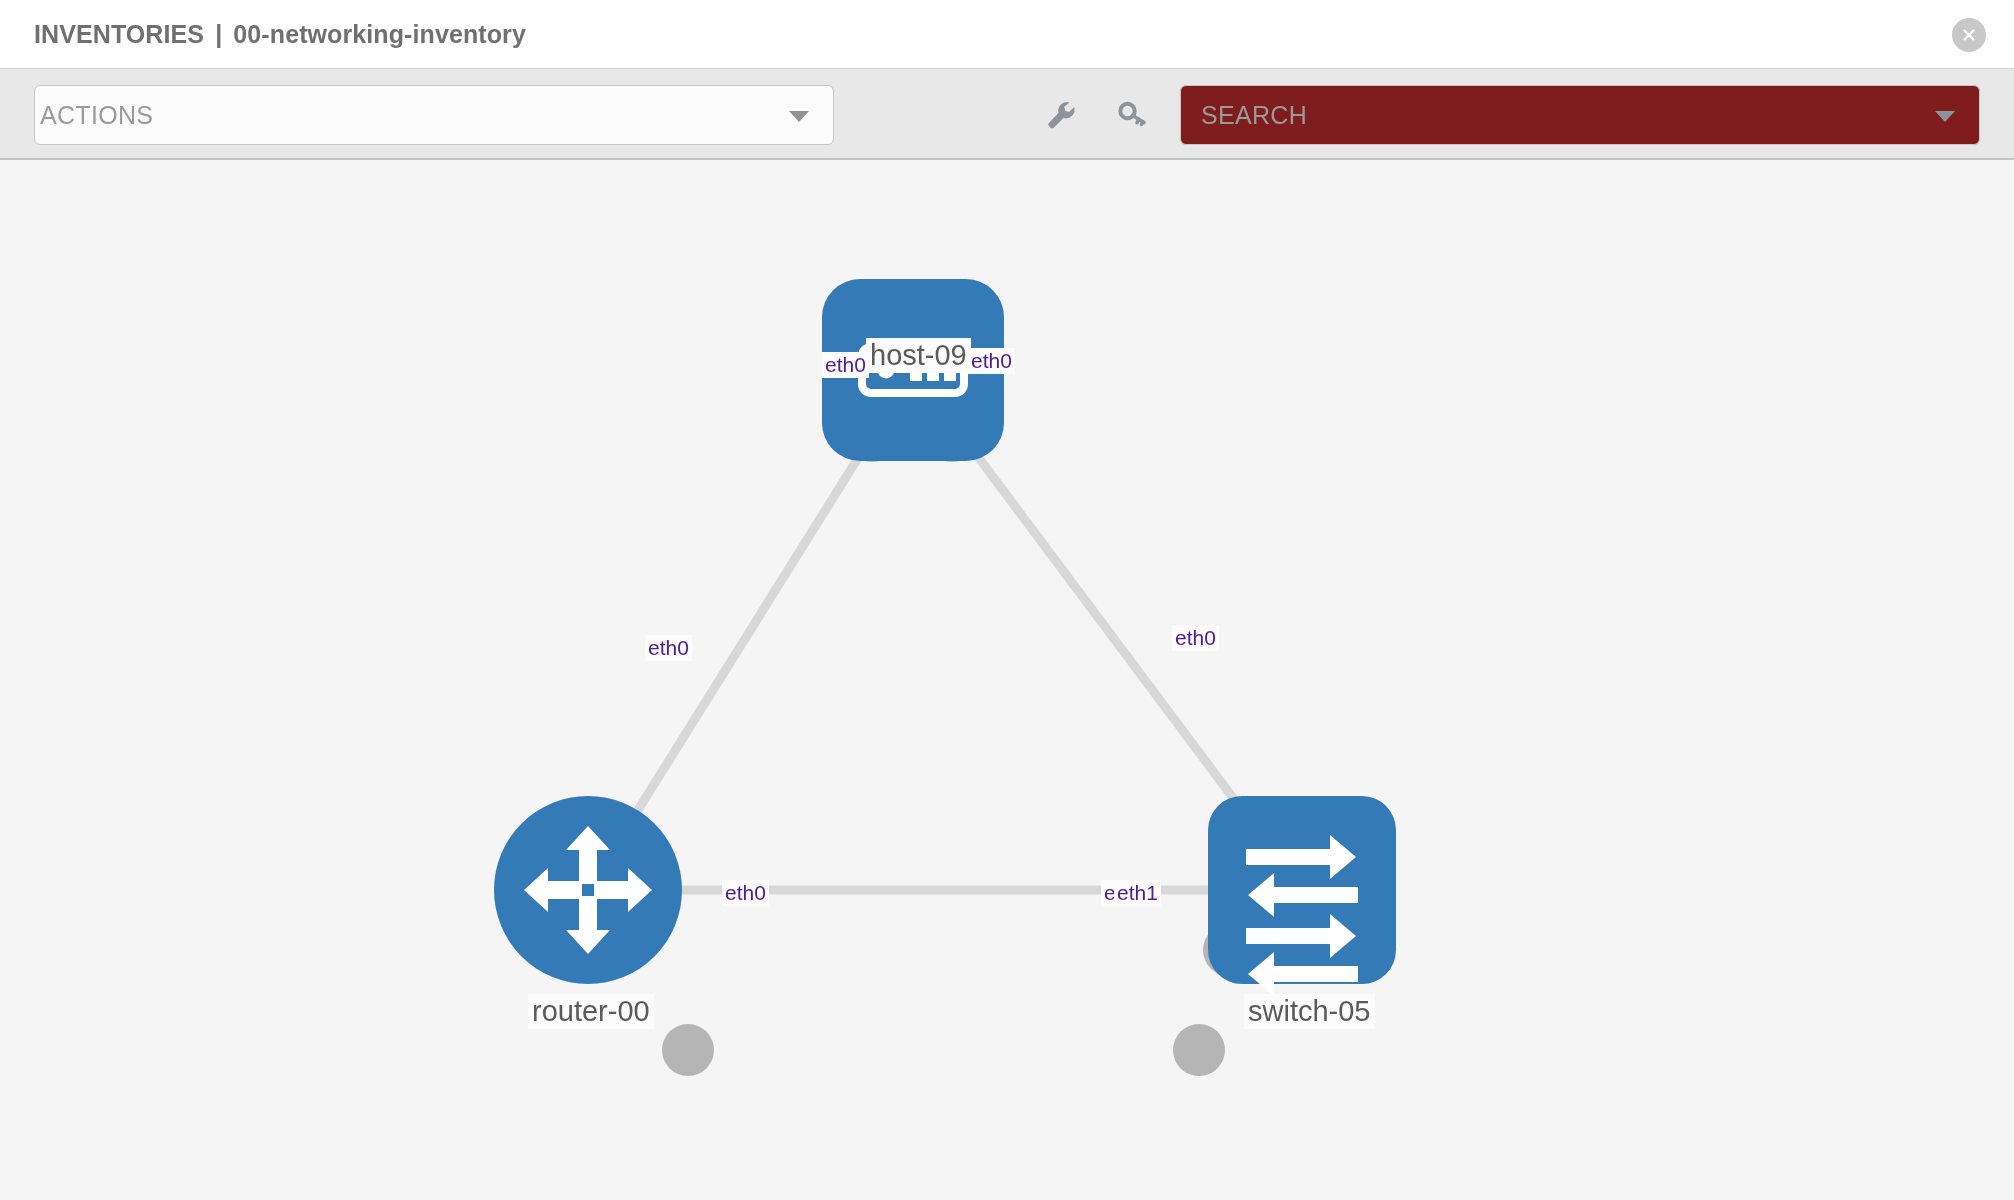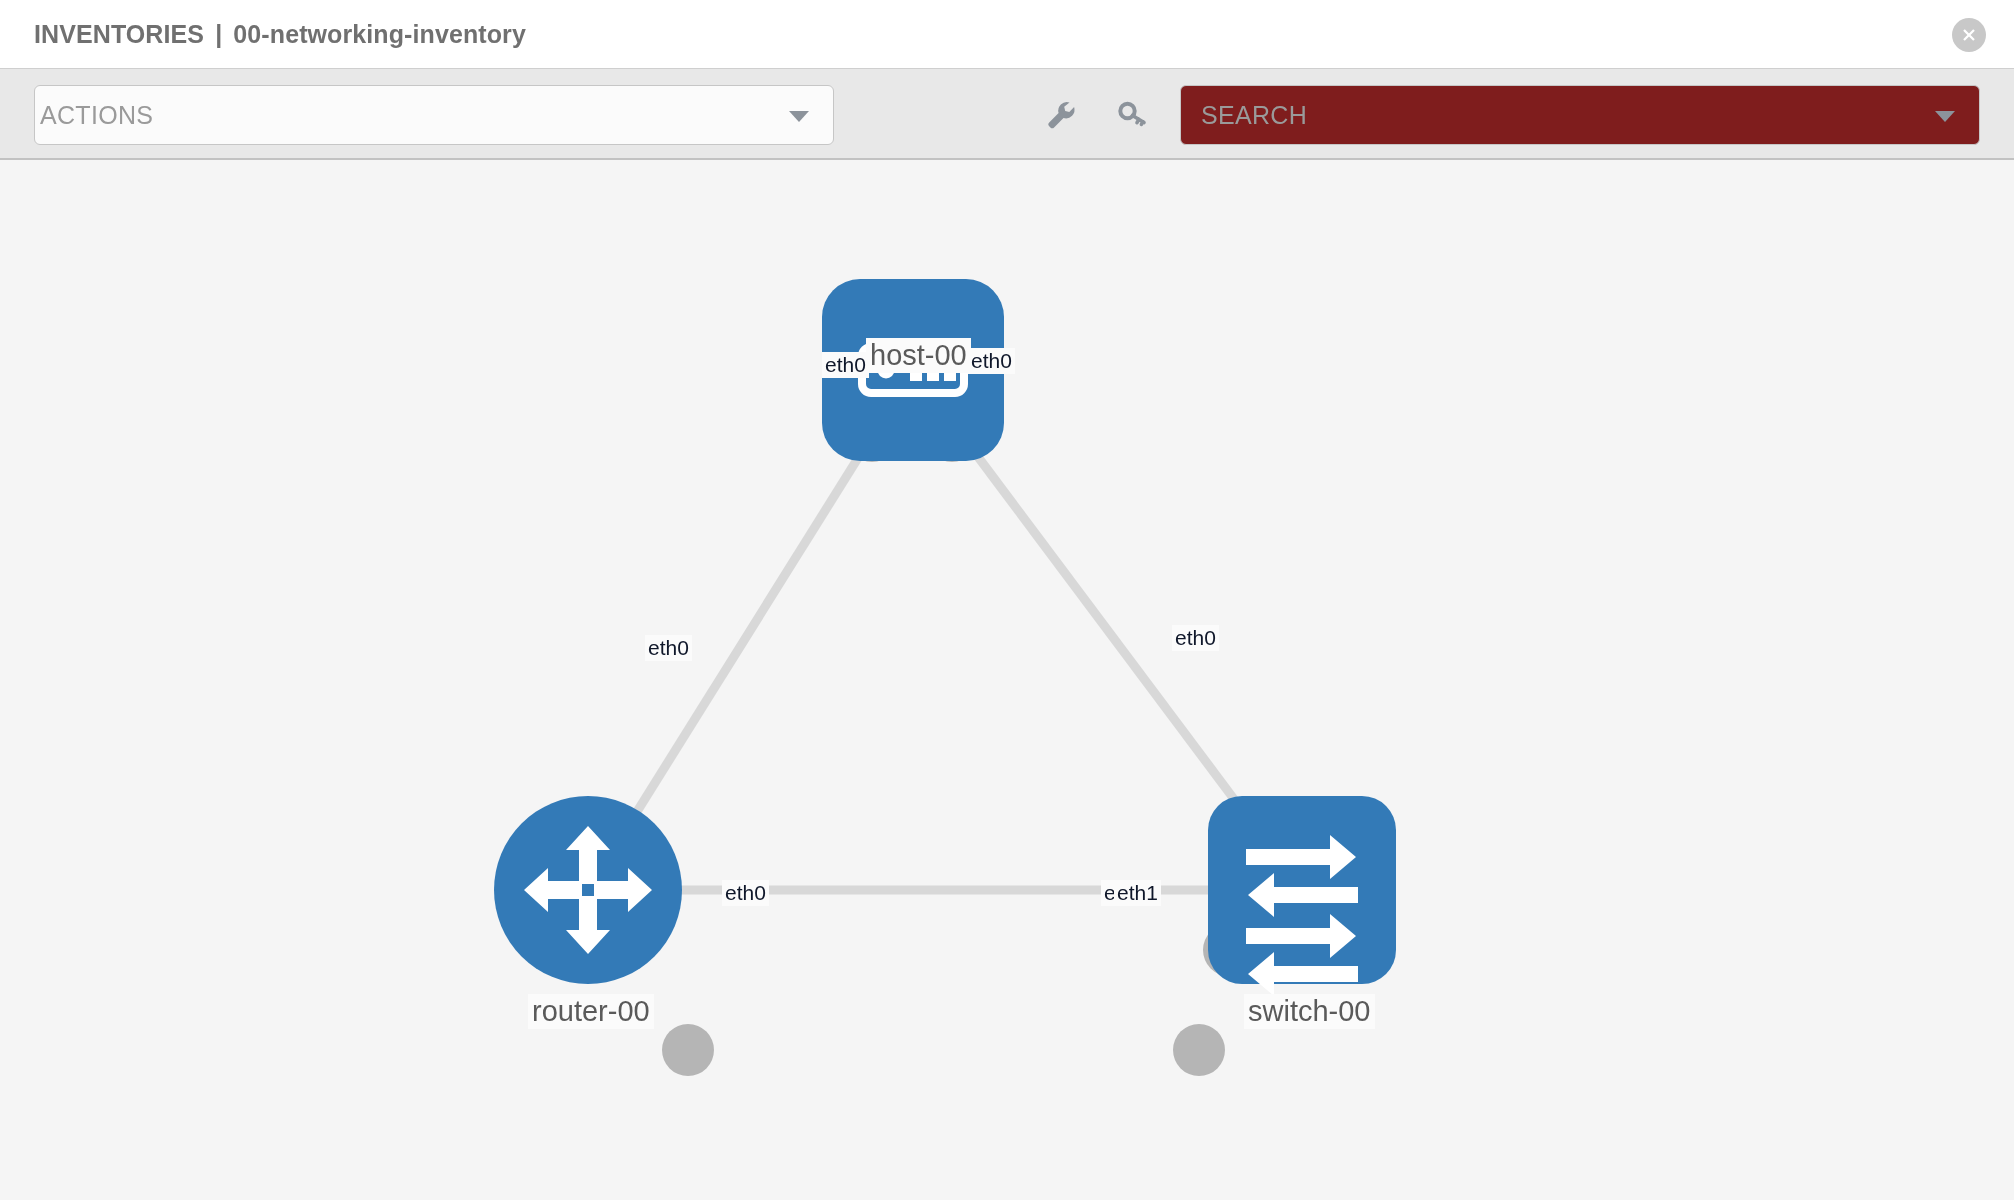--- a/index.html
+++ b/index.html
@@ -142,21 +142,21 @@
     white-space: nowrap;
     pointer-events: none;
   }
   .node-label {
     font-size: 29px;
     padding: 1px 4px;
   }
   .iface-label {
     font-size: 21px;
     padding: 1px 3px;
-    color: #0f172a;
+    color: #4c1d95;
   }
 
   
   .zoom-panel {
     position: absolute;
     left: 1620px; top: 1080px;
     width: 394px; height: 120px;
     background: #fdfdfd;
     border: 1px solid #d3d3d3;
     border-right: none;
@@ -302,23 +302,23 @@
 
           <path d="M1358 727 h-84 v-14 l-26 22 26 22 v-14 h84 z"></path>
 
           <path d="M1246 768 h84 v-14 l26 22 -26 22 v-14 h-84 z"></path>
 
           <path d="M1358 806 h-84 v-14 l-26 22 26 22 v-14 h84 z"></path>
         </g>
       </g>
     </svg>
 
-    <div class="node-label" style="left:866px; top:178px;">host-00</div>
+    <div class="node-label" style="left:866px; top:178px;">host-09</div>
     <div class="node-label" style="left:528px; top:834px;">router-00</div>
-    <div class="node-label" style="left:1244px; top:834px;">switch-00</div>
+    <div class="node-label" style="left:1244px; top:834px;">switch-05</div>
 
     <div class="iface-label" style="left:822px; top:192px;">eth0</div>
     <div class="iface-label" style="left:968px; top:188px;">eth0</div>
 
     <div class="iface-label" style="left:645px; top:475px;">eth0</div>
     <div class="iface-label" style="left:1172px; top:465px;">eth0</div>
 
     <div class="iface-label" style="left:722px; top:720px;">eth0</div>
     <div class="iface-label" style="left:1101px; top:720px;">eth0</div>
     <div class="iface-label" style="left:1114px; top:720px;">eth1</div>

